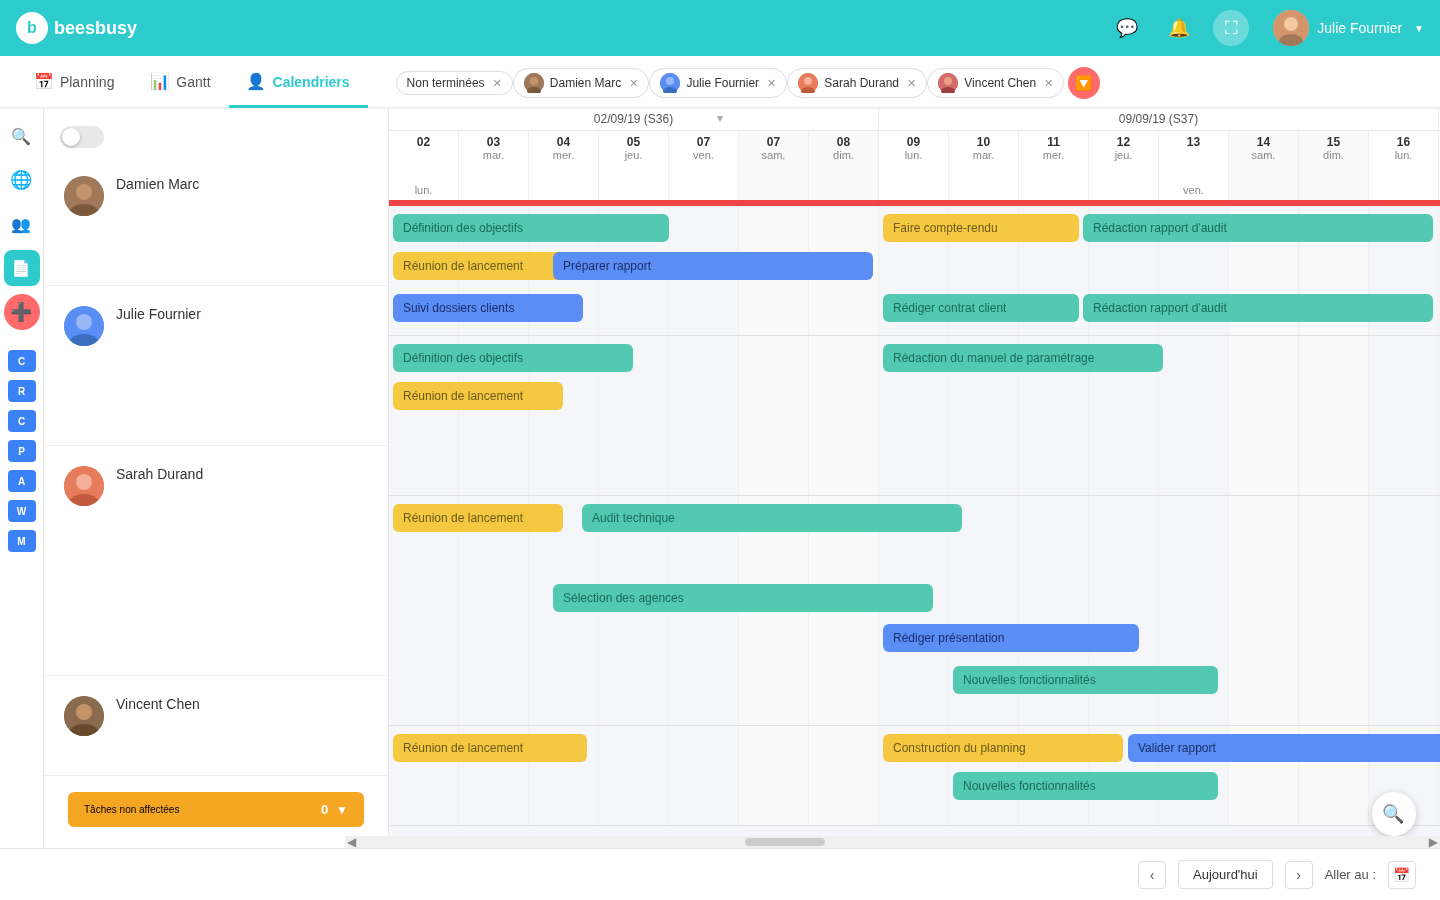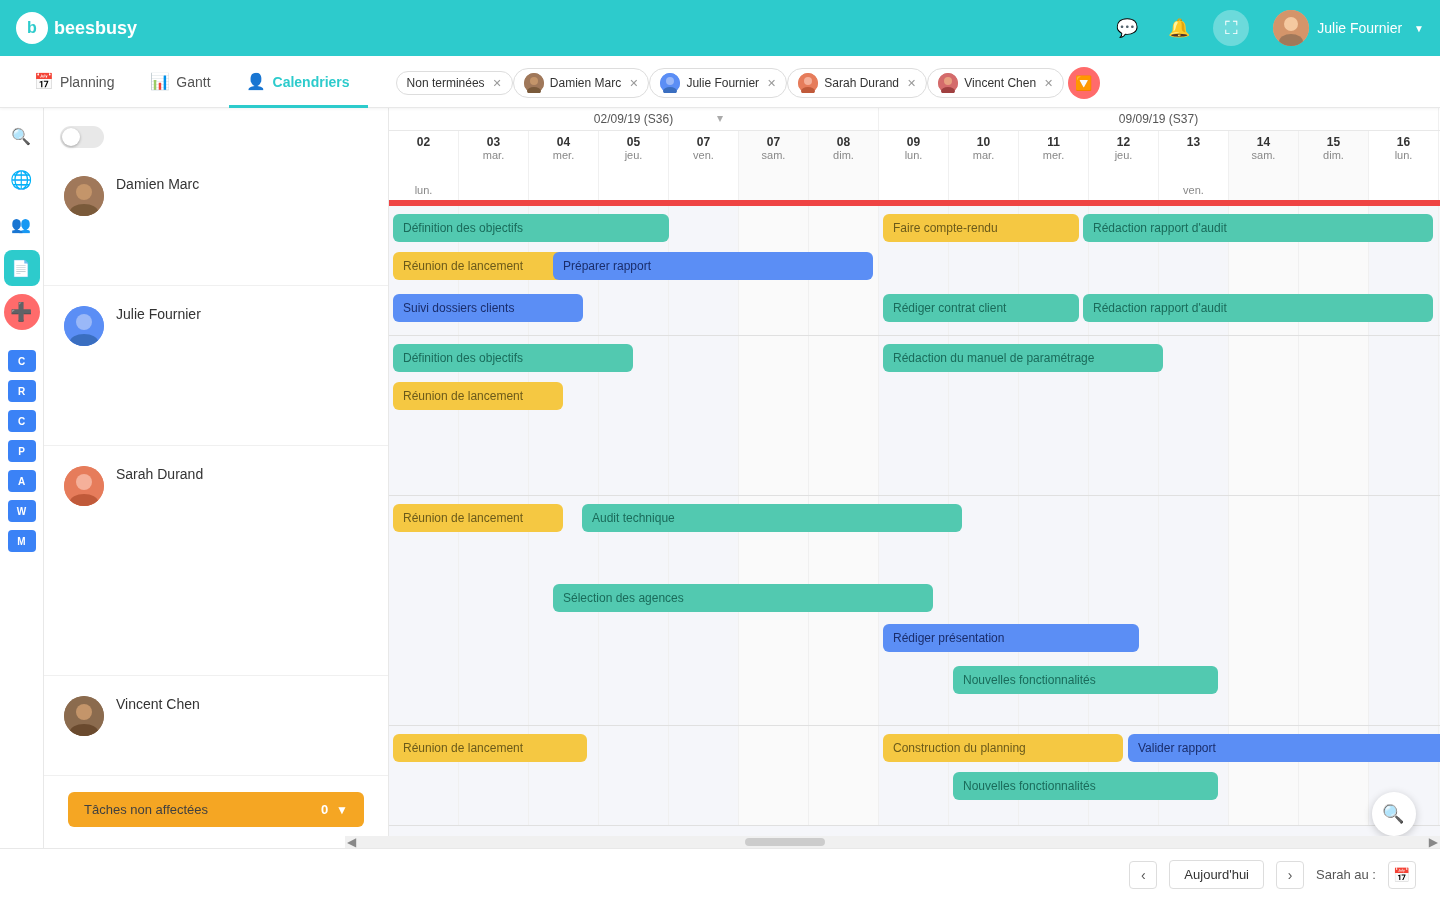--- a/index.html
+++ b/index.html
@@ -170,21 +170,21 @@
       display: flex; align-items: center; justify-content: center;
       font-weight: bold; color: white; font-size: 14px;
     }
     .person-name { font-size: 14px; color: #333; font-weight: 500; }
     .unassigned-row {
       display: flex; align-items: center; justify-content: space-between;
       padding: 10px 16px;
       background: #f5a623; margin: 8px 12px;
       border-radius: 6px; cursor: pointer;
     }
-    .unassigned-label { color: #404040; font-size: 13px; font-weight: 500; }
+    .unassigned-label { color: #000000; font-size: 10px; font-weight: 500; }
     .unassigned-count { color: white; font-size: 13px; font-weight: bold; }
     .unassigned-chevron { color: white; font-size: 12px; }
 
     
     .gantt-area {
       flex: 1;
       overflow-x: auto;
       overflow-y: auto;
       position: relative;
     }
@@ -664,15 +664,15 @@
 <div class="gantt-scroll-bar">
   <span class="gantt-scroll-arrow left">◀</span>
   <div class="gantt-scroll-thumb"></div>
   <span class="gantt-scroll-arrow right">▶</span>
 </div>
 
 <div class="bottom-bar">
   <div class="nav-arrow">‹</div>
   <button class="today-btn">Aujourd'hui</button>
   <div class="nav-arrow">›</div>
-  <span class="goto-label">Sarah au :</span>
+  <span class="goto-label">Aller au :</span>
   <div class="goto-icon">📅</div>
 </div>
 
 </body></html>

